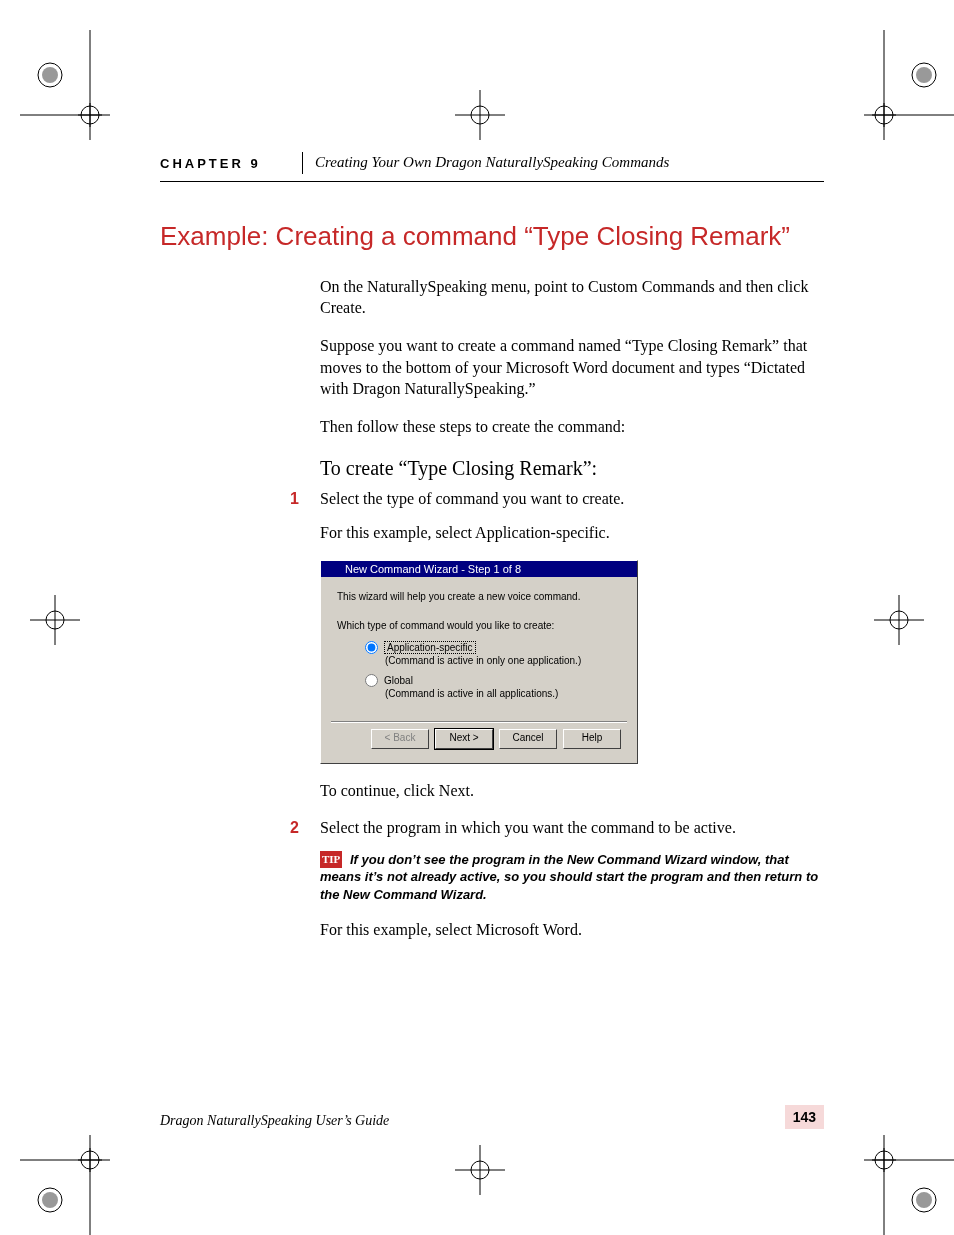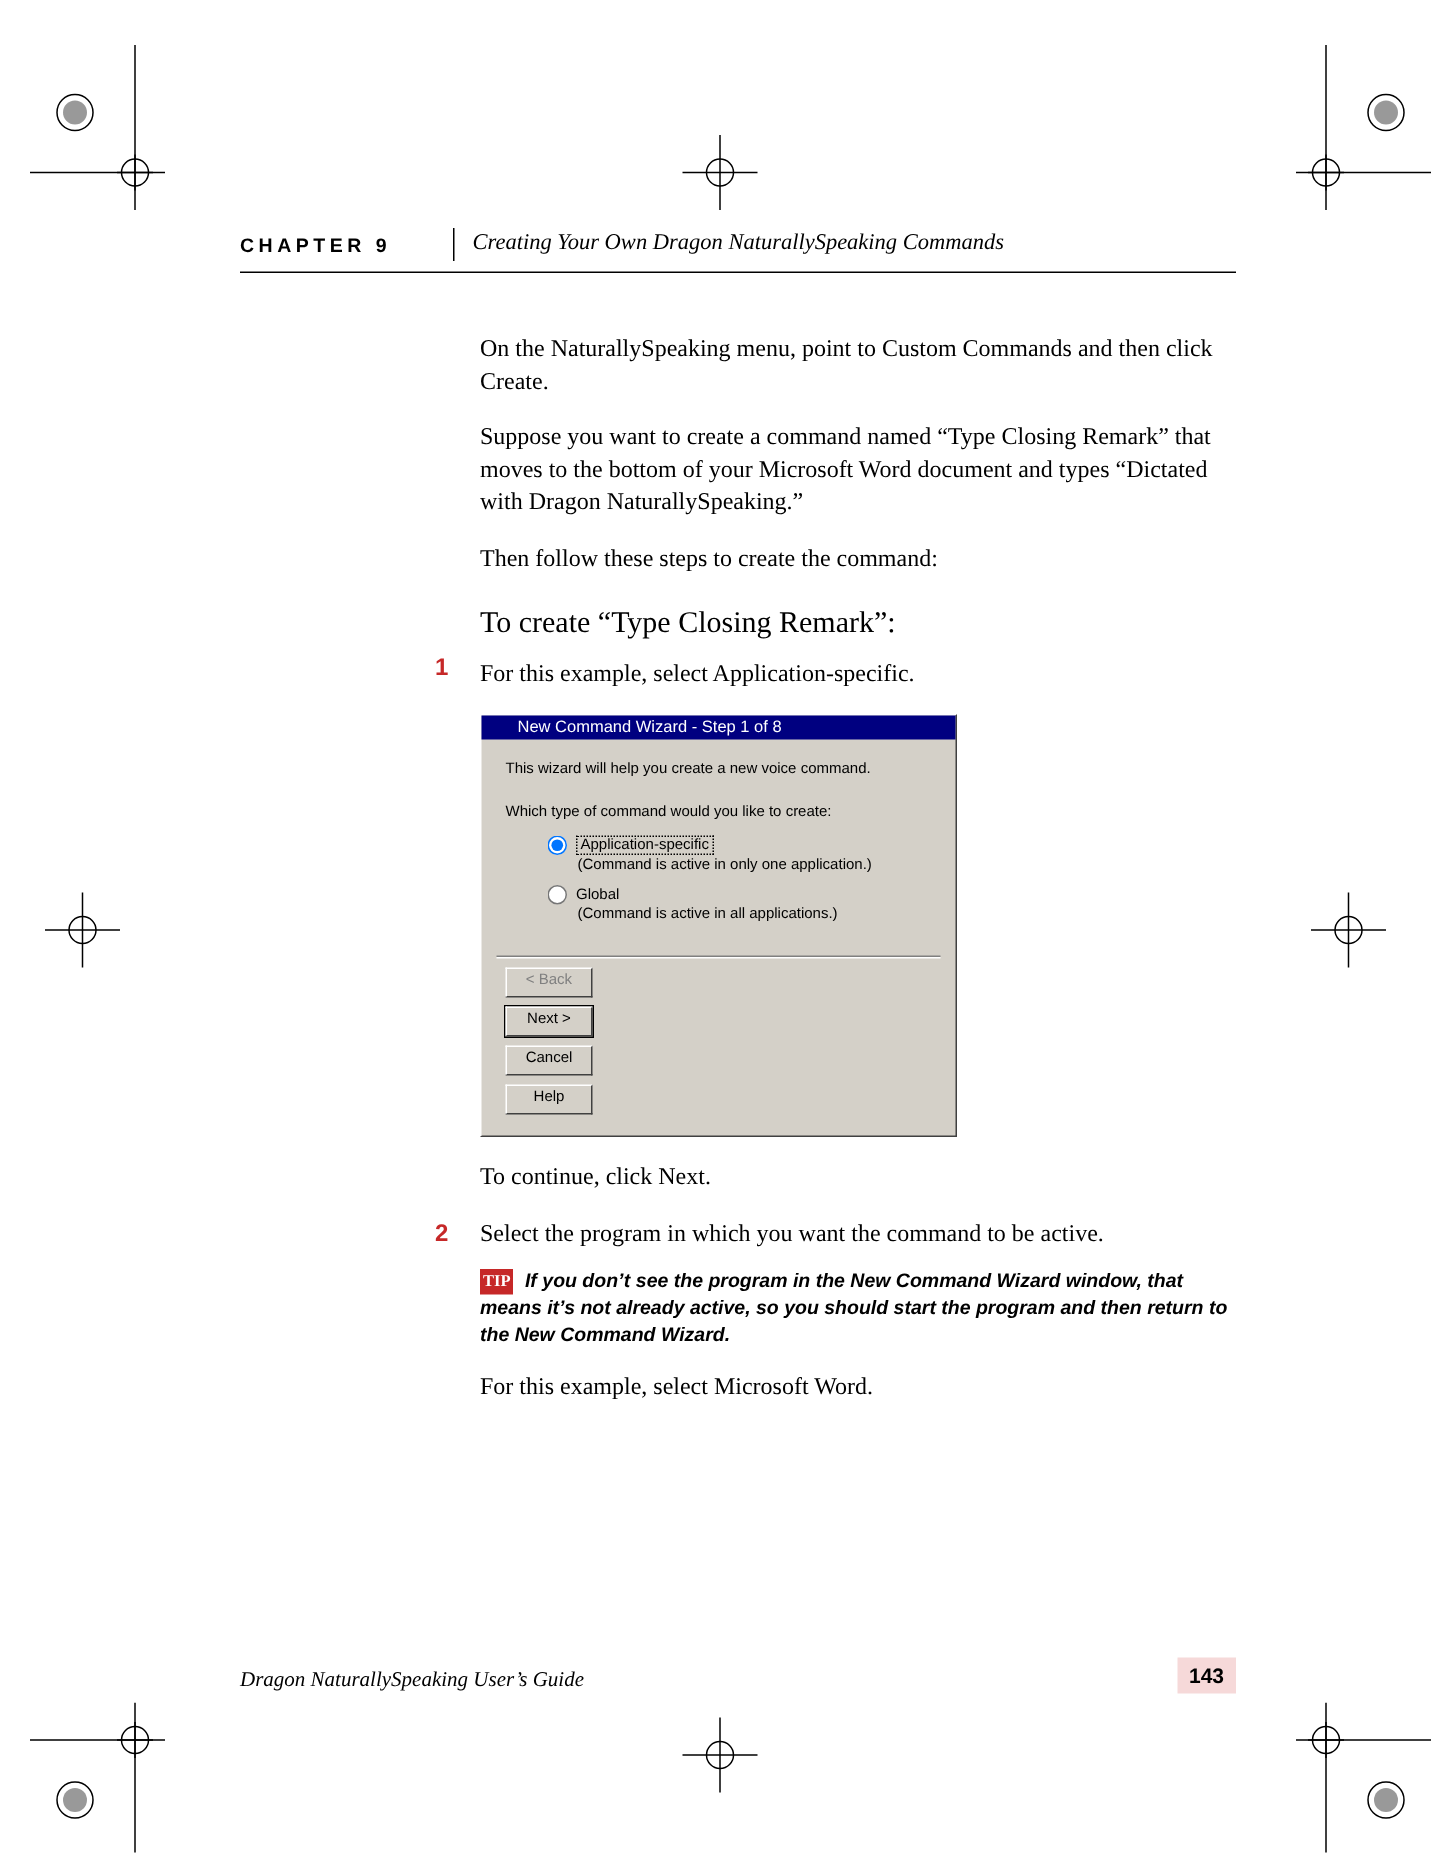--- a/index.html
+++ b/index.html
@@ -141,21 +141,20 @@
   .radio-row input { margin: 0; }
   .radio-row label { border: 1px dotted #000; padding: 0 2px; }
   .radio-row.plain label { border: none; padding: 0; }
   .radio-desc { margin: 1px 0 8px 48px; color: #000; }
   .dialog-sep { border-top: 1px solid #808080; border-bottom: 1px solid #fff; margin: 22px -6px 6px -6px; height: 0; }
   .dialog-buttons {
     display: flex;
     justify-content: flex-end;
     gap: 6px;
     padding: 0 0 6px 0;
-    flex-direction: column;
   }
   .win-btn {
     background: #d4d0c8;
     border-top: 1px solid #fff;
     border-left: 1px solid #fff;
     border-right: 1px solid #404040;
     border-bottom: 1px solid #404040;
     font-family: Tahoma, Arial, sans-serif;
     font-size: 10px;
     width: 56px;
@@ -284,30 +283,32 @@
 
 <div class="page">
 
   <div class="header">
     <div class="chapter-col">CHAPTER 9</div>
     <div class="header-divider"></div>
     <div class="header-title">Creating Your Own Dragon NaturallySpeaking Commands</div>
   </div>
   <div class="header-rule"></div>
 
+  <h2 class="section-title">Example: Creating a command “Type Closing Remark”</h2>
 
   <div class="body-col">
     <p>On the NaturallySpeaking menu, point to Custom Commands and then click Create.</p>
     <p>Suppose you want to create a command named “Type Closing Remark” that moves to the bottom of your Microsoft Word document and types “Dictated with Dragon NaturallySpeaking.”</p>
     <p>Then follow these steps to create the command:</p>
 
     <h3 class="subhead">To create “Type Closing Remark”:</h3>
 
     <div class="num-item">
       <span class="num">1</span>
+      <span>Select the type of command you want to create.</span>
     </div>
     <p>For this example, select Application-specific.</p>
 
     <div class="dialog">
       <div class="titlebar">New Command Wizard - Step 1 of 8</div>
       <div class="dialog-body">
         <div class="intro">This wizard will help you create a new voice command.</div>
         <div class="q">Which type of command would you like to create:</div>
 
         <div class="radio-row">

